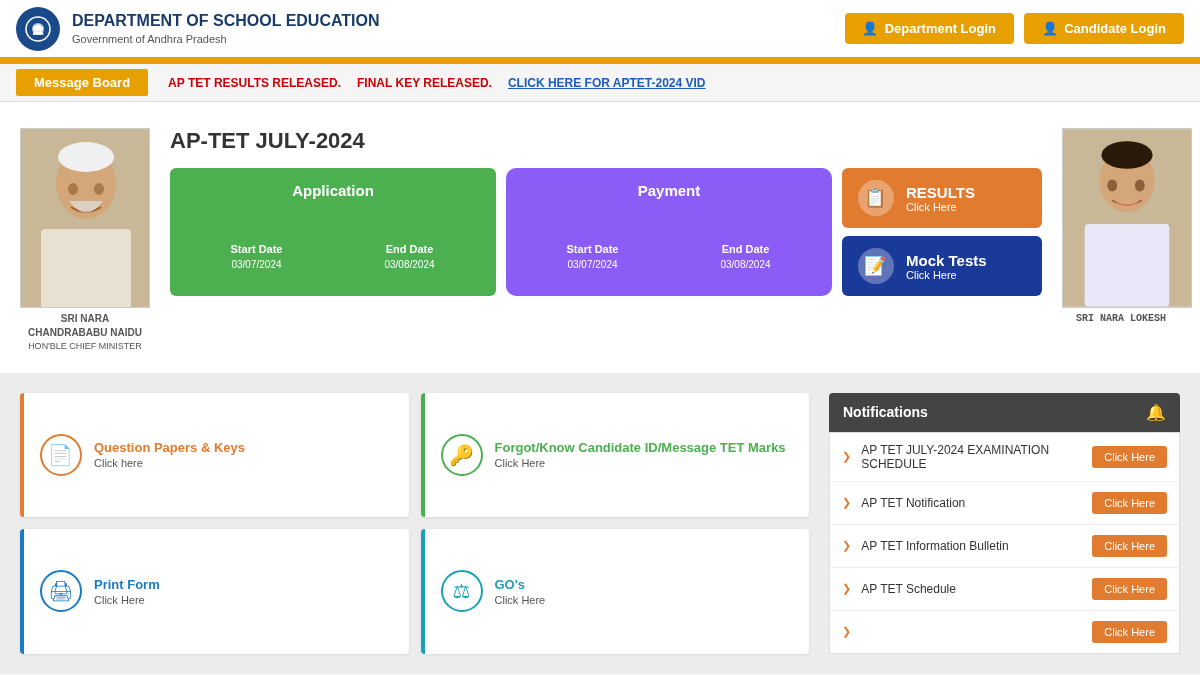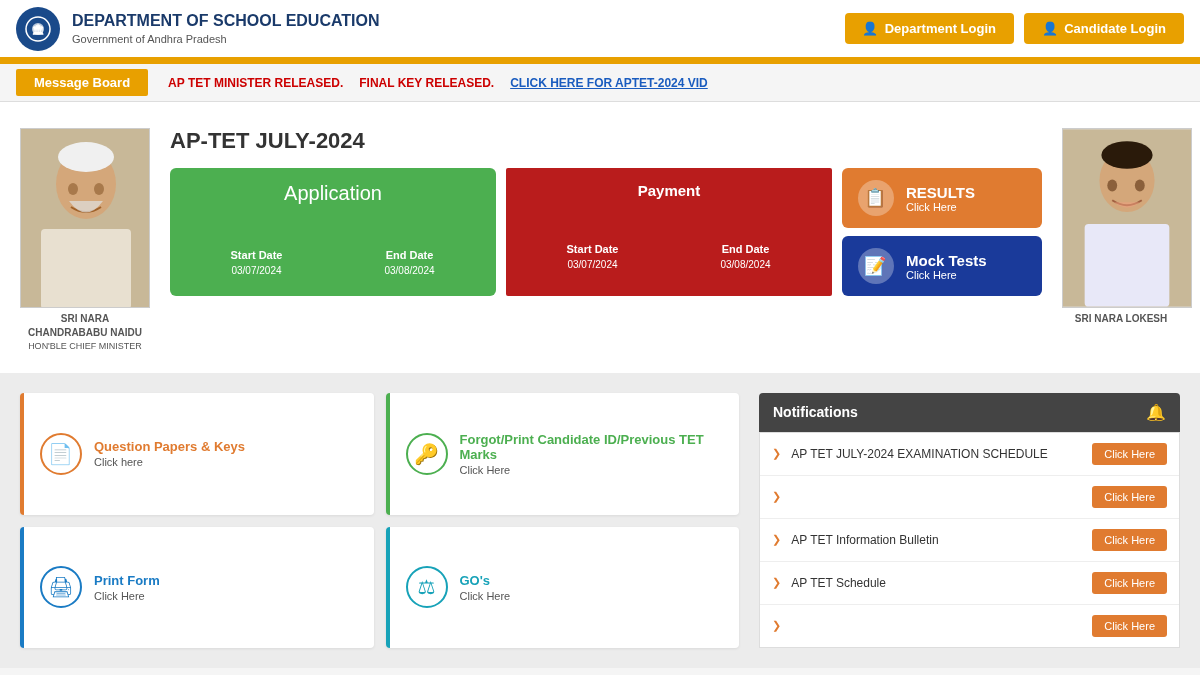--- a/index.html
+++ b/index.html
@@ -127,31 +127,31 @@
 
     
     .card-application {
       background: #4caf50;
       color: #fff;
       border-radius: 6px;
       padding: 14px;
       flex: 1;
       min-width: 180px;
     }
-    .card-application .card-title { font-size: 20px; font-weight: normal; text-align: center; margin-bottom: 10px; }
+    .card-application .card-title { font-size: 15px; font-weight: bold; text-align: center; margin-bottom: 10px; }
     .card-dates { display: flex; gap: 8px; margin-top: 8px; }
     .card-date-col { flex: 1; text-align: center; }
     .card-date-label { font-size: 11px; font-weight: bold; margin-top: 34px; }
     .card-date-value { font-size: 10px; margin-top: 4px; }
 
     
     .card-payment {
-      background: #b91c1c;
-      color: #fff;
-      border-radius: 2px;
+      background: #8b5cf6;
+      color: #fff;
+      border-radius: 10px;
       padding: 14px;
       flex: 1;
       min-width: 180px;
     }
     .card-payment .card-title { font-size: 15px; font-weight: bold; text-align: center; margin-bottom: 10px; }
 
     
     .right-cards { display: flex; flex-direction: column; gap: 8px; min-width: 200px; }
     .card-results {
       background: #e07b30;
@@ -186,20 +186,21 @@
       display: flex; align-items: center; justify-content: center;
       font-size: 18px;
     }
     .card-mock .card-text h3 { font-size: 15px; font-weight: bold; }
     .card-mock .card-text p { font-size: 11px; }
 
     .aptet-right-photo {
       width: 118px;
       flex-shrink: 0;
       text-align: center;
+      font-family: Liberation Mono, monospace;
     }
 
     
     .bottom-section {
       background: #ececec;
       padding: 20px;
       display: flex;
       gap: 20px;
     }
 
@@ -236,21 +237,21 @@
 
     .ql-text h4 { font-size: 13px; font-weight: bold; }
     .ql-text h4.orange { color: #e07b30; }
     .ql-text h4.green { color: #4caf50; }
     .ql-text h4.blue { color: #1a7bc4; }
     .ql-text h4.teal { color: #17a2b8; }
     .ql-text p { font-size: 11px; color: #555; margin-top: 2px; }
 
     
     .notifications {
-      width: 421px;
+      width: 351px;
       flex-shrink: 0;
     }
     .notif-header {
       background: #444;
       color: #fff;
       padding: 10px 14px;
       display: flex;
       justify-content: space-between;
       align-items: center;
       border-radius: 4px 4px 0 0;
@@ -316,21 +317,21 @@
       <span>Candidate Login</span>
     </button>
   </div>
 </header>
 
 <div class="gold-divider"></div>
 
 <div class="message-bar">
   <button class="msg-board-btn">Message Board</button>
   <div class="msg-ticker">
-    <span class="msg-red">AP TET MINISTER RELEASED.</span>
+    <span class="msg-red">AP TET RESULTS RELEASED.</span>
     <span class="msg-red">FINAL KEY RELEASED.</span>
     <a class="msg-link">CLICK HERE FOR APTET-2024 VID</a>
   </div>
 </div>
 
 <div class="main">
   <div class="aptet-section">
 
     <div class="aptet-left-photo">
       <div class="photo-box">
@@ -442,21 +443,21 @@
       <div class="ql-icon orange">📄</div>
       <div class="ql-text">
         <h4 class="orange">Question Papers &amp; Keys</h4>
         <p>Click here</p>
       </div>
     </div>
 
     <div class="ql-card green">
       <div class="ql-icon green">🔑</div>
       <div class="ql-text">
-        <h4 class="green">Forgot/Print Candidate ID/Previous TET Marks</h4>
+        <h4 class="green">Forgot/Know Candidate ID/Message TET Marks</h4>
         <p>Click Here</p>
       </div>
     </div>
 
     <div class="ql-card blue">
       <div class="ql-icon blue">🖨</div>
       <div class="ql-text">
         <h4 class="blue">Print Form</h4>
         <p>Click Here</p>
       </div>
@@ -480,20 +481,21 @@
     <div class="notif-body">
 
       <div class="notif-item">
         <span class="notif-chevron">❯</span>
         <span class="notif-text">AP TET JULY-2024 EXAMINATION SCHEDULE</span>
         <button class="notif-btn">Click Here</button>
       </div>
 
       <div class="notif-item">
         <span class="notif-chevron">❯</span>
+        <span class="notif-text">AP TET Notification</span>
         <button class="notif-btn">Click Here</button>
       </div>
 
       <div class="notif-item">
         <span class="notif-chevron">❯</span>
         <span class="notif-text">AP TET Information Bulletin</span>
         <button class="notif-btn">Click Here</button>
       </div>
 
       <div class="notif-item">

